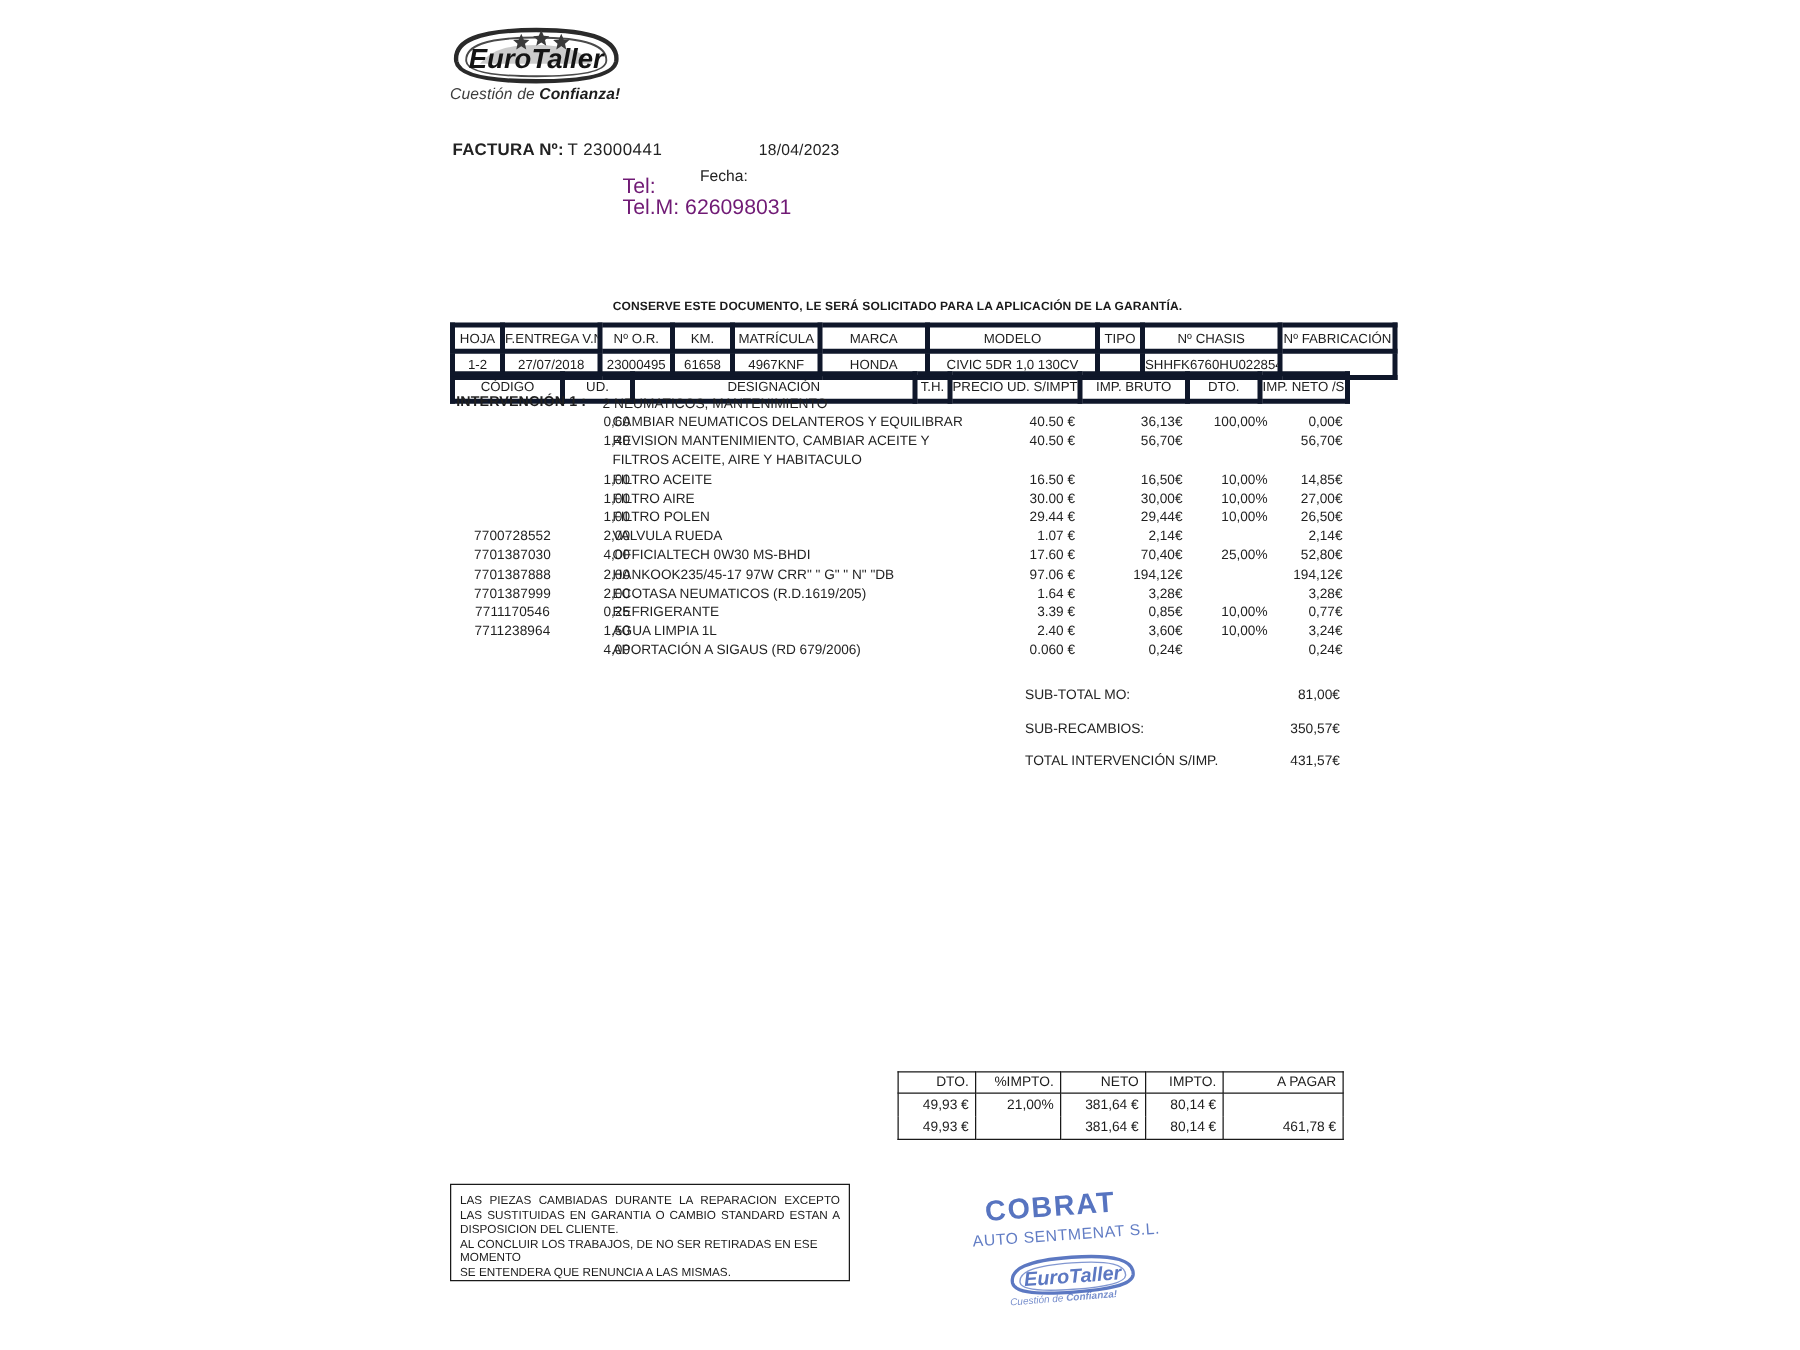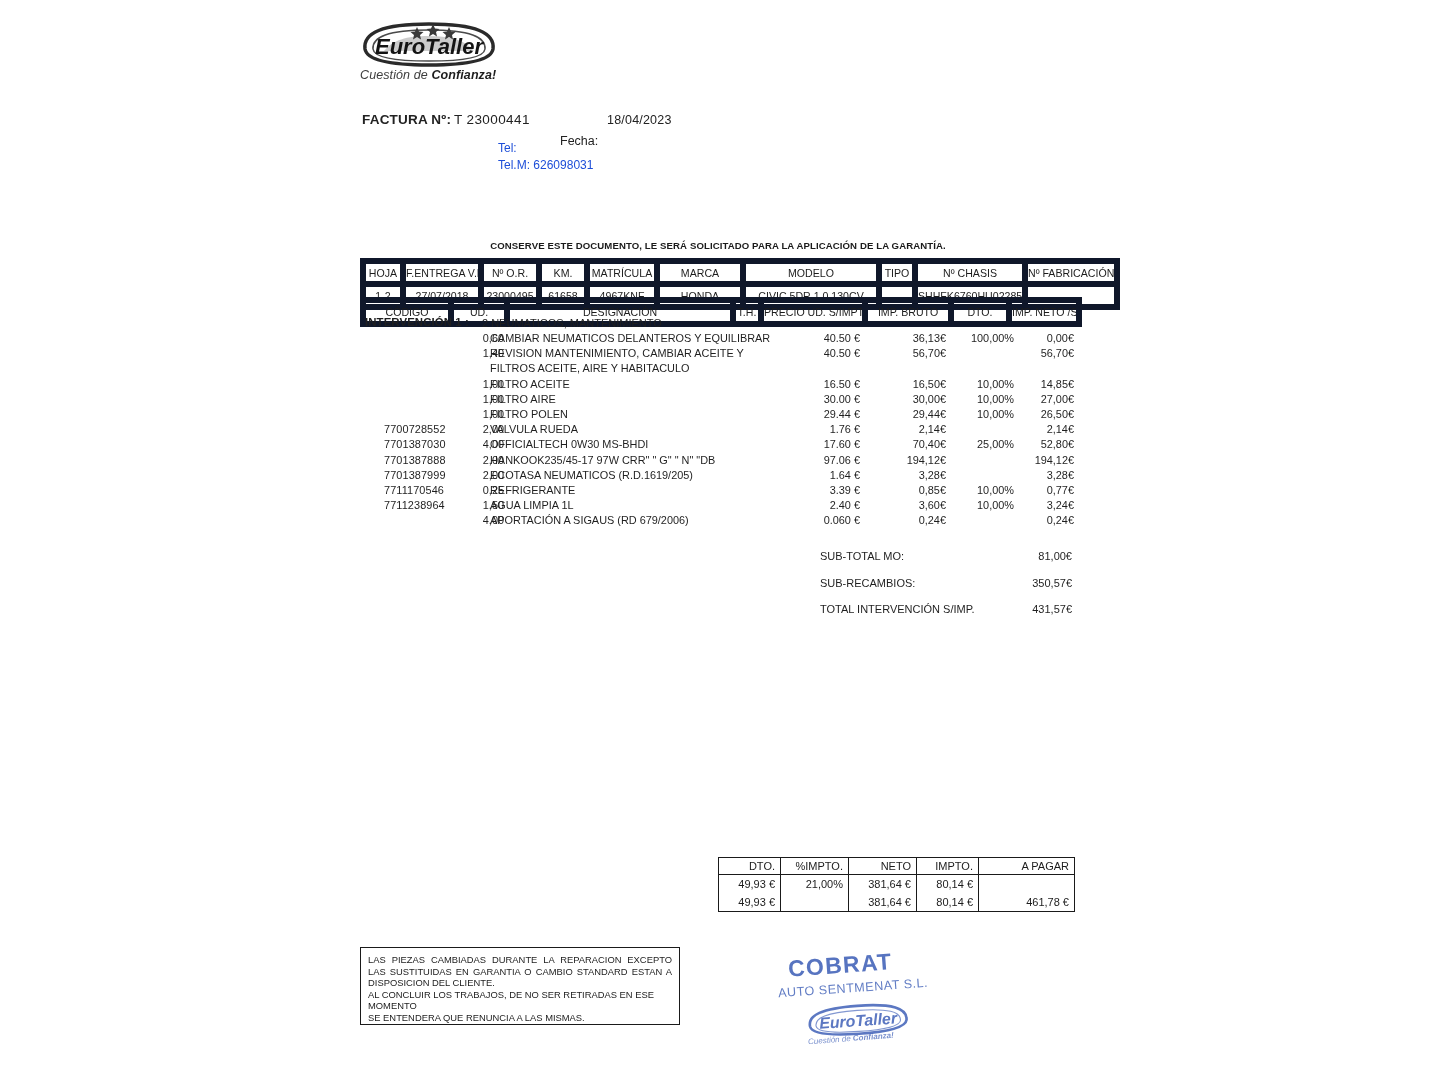--- a/index.html
+++ b/index.html
@@ -89,23 +89,23 @@
     left: 245px;
     top: 1px;
     font-size: 12.5px;
     letter-spacing: .2px;
   }
 
   #contact-block {
     position: absolute;
     left: 140px;
     top: 124px;
-    font-size: 12px;
+    font-size: 17px;
     line-height: 17px;
-    color: #1d4ed8;
+    color: #701a75;
   }
 
   
   #warranty-notice {
     position: absolute;
     left: 360px;
     top: 240px;
     width: 716px;
     text-align: center;
     font-size: 9.6px;
@@ -116,21 +116,21 @@
 
   
   .grid-table {
     position: absolute;
     border-collapse: collapse;
     table-layout: fixed;
     font-size: 10.6px;
     color: #1c1c1c;
   }
   .grid-table td, .grid-table th {
-    border: 6px solid #0f172a;
+    border: 4px solid #0f172a;
     padding: 0;
     height: 16px;
     text-align: center;
     vertical-align: middle;
     font-weight: 400;
     overflow: hidden;
     white-space: nowrap;
   }
 
   #vehicle-table { left: 360px; top: 258px; width: 716px; }
@@ -166,21 +166,21 @@
     left: 122px;
     top: 1px;
     font-size: 11px;
   }
 
   .item-row {
     position: relative;
     height: 15.2px;
     white-space: nowrap;
   }
-  .c-code  { position: absolute; left: 4px;   top: 0; width: 92px;  text-align: left; letter-spacing: .1px; margin-left: 20px; }
+  .c-code  { position: absolute; left: 4px;   top: 0; width: 92px;  text-align: center; letter-spacing: .1px; }
   .c-units { position: absolute; left: 92px;  top: 0; width: 52px;  text-align: right; }
   .c-desc  { position: absolute; left: 130px; top: 0; text-align: center; }
   .c-th    { position: absolute; left: 370px; top: 0; width: 32px;  text-align: center; }
   .c-price { position: absolute; left: 398px; top: 0; width: 102px; text-align: right; }
   .c-gross { position: absolute; left: 508px; top: 0; width: 78px;  text-align: right; }
   .c-disc  { position: absolute; left: 592px; top: 0; width: 62px;  text-align: right; }
   .c-net   { position: absolute; left: 648px; top: 0; width: 66px;  text-align: right; }
 
   
   #subtotals {
@@ -472,21 +472,21 @@
       <span class="c-gross">29,44€</span>
       <span class="c-disc">10,00%</span>
       <span class="c-net">26,50€</span>
     </div>
 
     <div class="item-row">
       <span class="c-code">7700728552</span>
       <span class="c-units">2,00</span>
       <span class="c-desc">VALVULA RUEDA</span>
       <span class="c-th"></span>
-      <span class="c-price">1.76 €</span>
+      <span class="c-price">1.07 €</span>
       <span class="c-gross">2,14€</span>
       <span class="c-disc"></span>
       <span class="c-net">2,14€</span>
     </div>
 
     <div class="item-row">
       <span class="c-code">7701387030</span>
       <span class="c-units">4,00</span>
       <span class="c-desc">OFFICIALTECH 0W30  MS-BHDI</span>
       <span class="c-th"></span>

